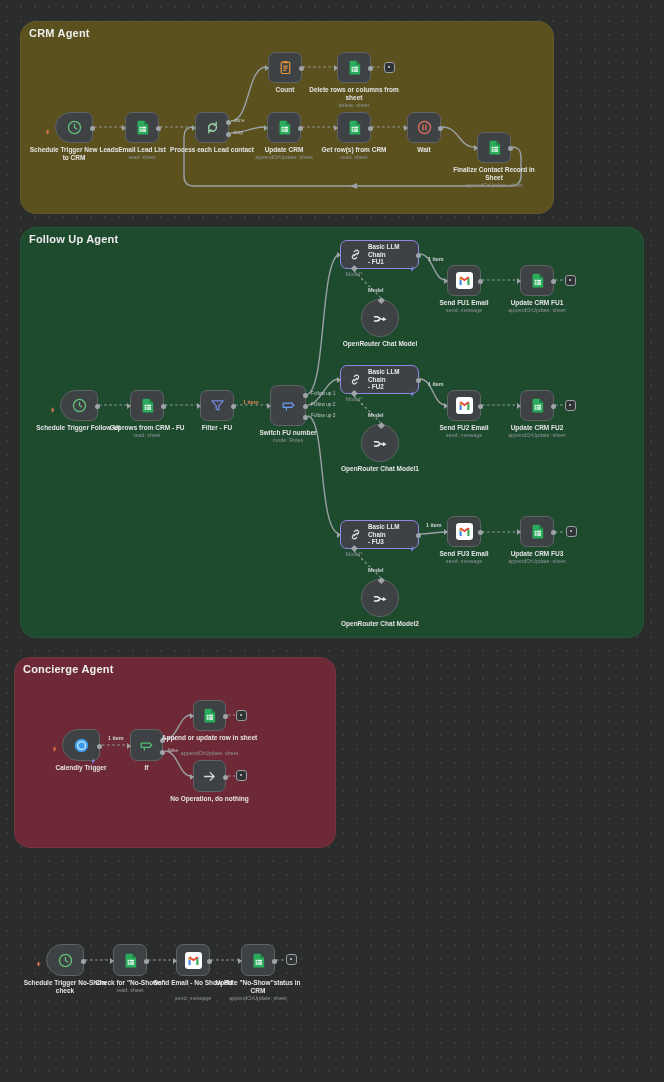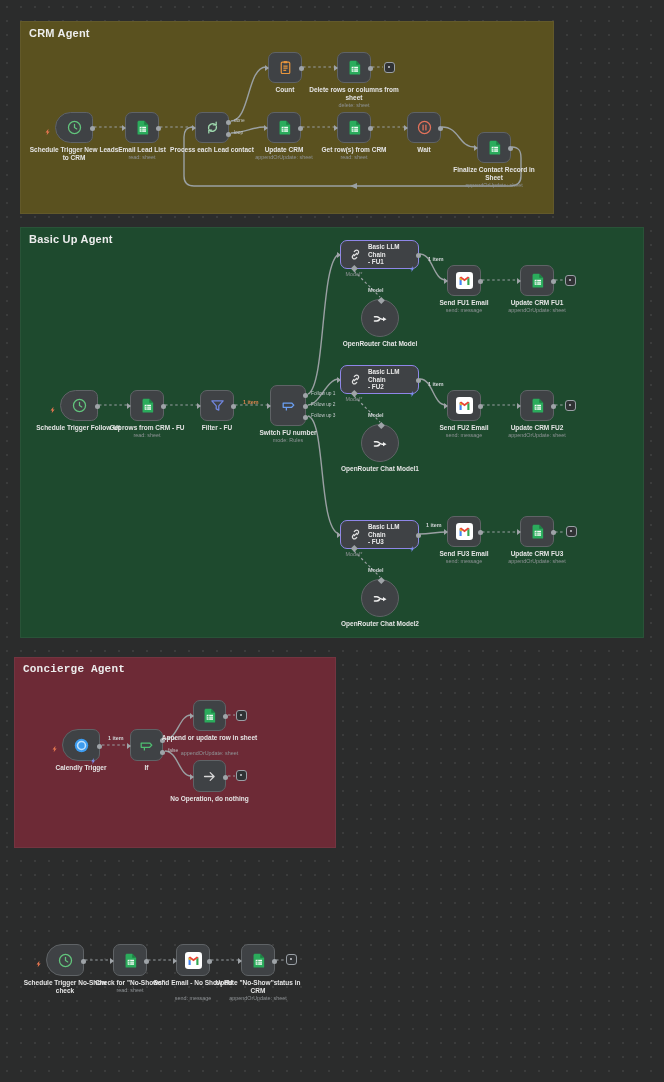--- a/index.html
+++ b/index.html
@@ -1,21 +1,21 @@
 <!DOCTYPE html>
 <html><head>
 <meta charset="utf-8">
 <style>
   html,body{margin:0;padding:0;background:#2b2c2c;width:664px;height:1082px;overflow:hidden;
     font-family:"Liberation Sans","DejaVu Sans",sans-serif;}
   #canvas{position:relative;width:664px;height:1082px;
     background-color:#2b2c2c;
     background-image:radial-gradient(#3b3c3c 1px, transparent 1px);
     background-size:14px 14px;}
-  .group{position:absolute;border-radius:0;border:1px solid rgba(255,255,255,0.05);}
+  .group{position:absolute;border-radius:16px;border:1px solid rgba(255,255,255,0.05);}
   .group-title{position:absolute;left:8px;top:5px;font-size:11px;font-weight:700;color:#ededed;letter-spacing:.2px;}
   svg.edges{position:absolute;left:0;top:0;pointer-events:none;}
   svg.edges path.edge{fill:none;stroke:#9aa0a3;stroke-width:1.4;}
   svg.edges path.dash{stroke-dasharray:2.5 2.6;stroke-width:1.2;}
   .node{position:absolute;background:#3f4245;border:1px solid #5f6366;border-radius:7px;
     display:flex;align-items:center;justify-content:center;box-sizing:border-box;}
   .node.trigger{border-radius:16px 7px 7px 16px;}
   .node.wide{border-color:#8f86e8;justify-content:flex-start;}
   .node.circle{border-radius:50%;}
   .node .icon{width:17px;height:17px;display:flex;align-items:center;justify-content:center;}
@@ -39,23 +39,23 @@
   .endcap::after{content:"";position:absolute;left:3px;top:3px;width:2.4px;height:2.4px;background:#c9cdd0;border-radius:1px;}
 </style>
 </head>
 <body>
 
 <div id="canvas">
     <div class="group" style="left: 20px; top: 21px; width: 532px; height: 191px; background: rgb(90, 81, 31);">
       <div class="group-title">CRM Agent</div>
     </div>
     <div class="group" style="left: 20px; top: 227px; width: 622px; height: 409px; background: rgb(30, 74, 46);">
-      <div class="group-title">Basic Up Agent</div>
-    </div>
-    <div class="group" style="left: 14px; top: 657px; width: 320px; height: 189px; background: rgb(109, 42, 54); font-family: Liberation Mono, monospace;">
+      <div class="group-title">Follow Up Agent</div>
+    </div>
+    <div class="group" style="left: 14px; top: 657px; width: 320px; height: 189px; background: rgb(109, 42, 54);">
       <div class="group-title">Concierge Agent</div>
     </div>
     <svg class="edges" width="664" height="1082">
       <path d="M94,127 L123,127" class="edge dash"></path>
       <path d="M160,127 L193,127" class="edge dash"></path>
       <path d="M231,121 C250,121 247,67 266,67" class="edge"></path>
       <path d="M231,133 C246,133 251,127 265,127" class="edge"></path>
       <path d="M303,67 L335,67" class="edge dash"></path>
       <path d="M372,67 L383,67" class="edge dash"></path>
       <path d="M302,127 L335,127" class="edge dash"></path>

